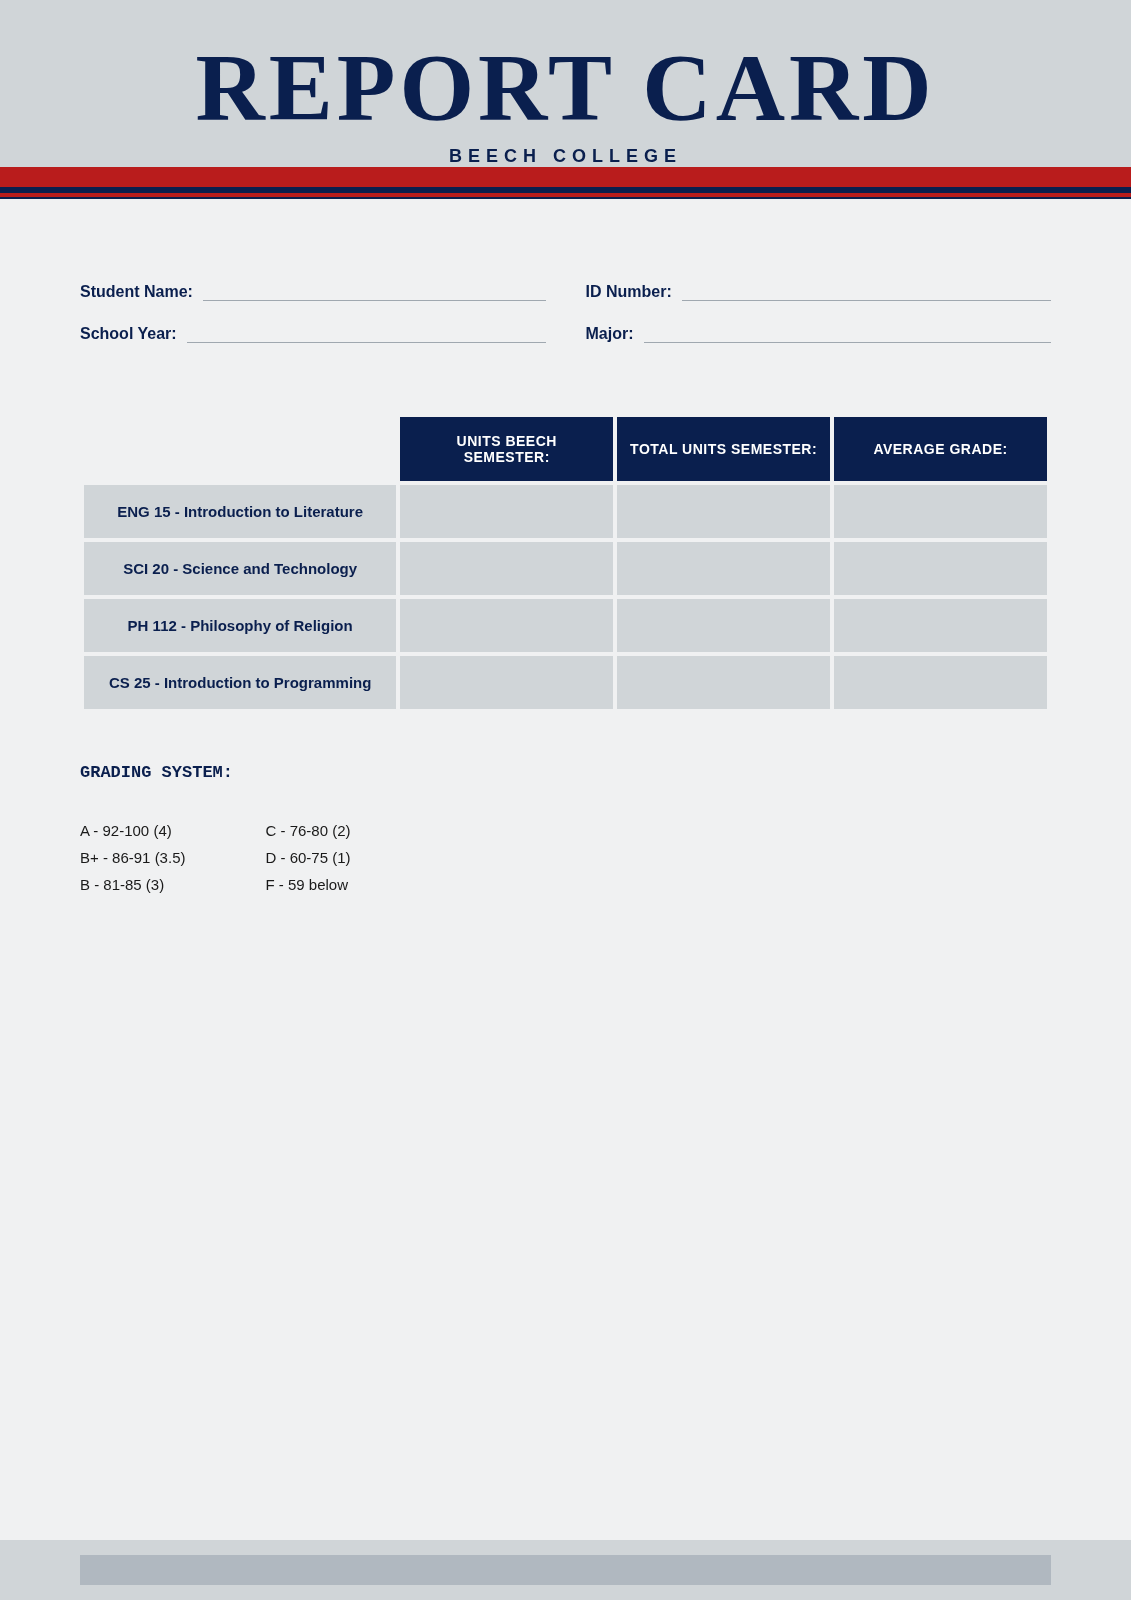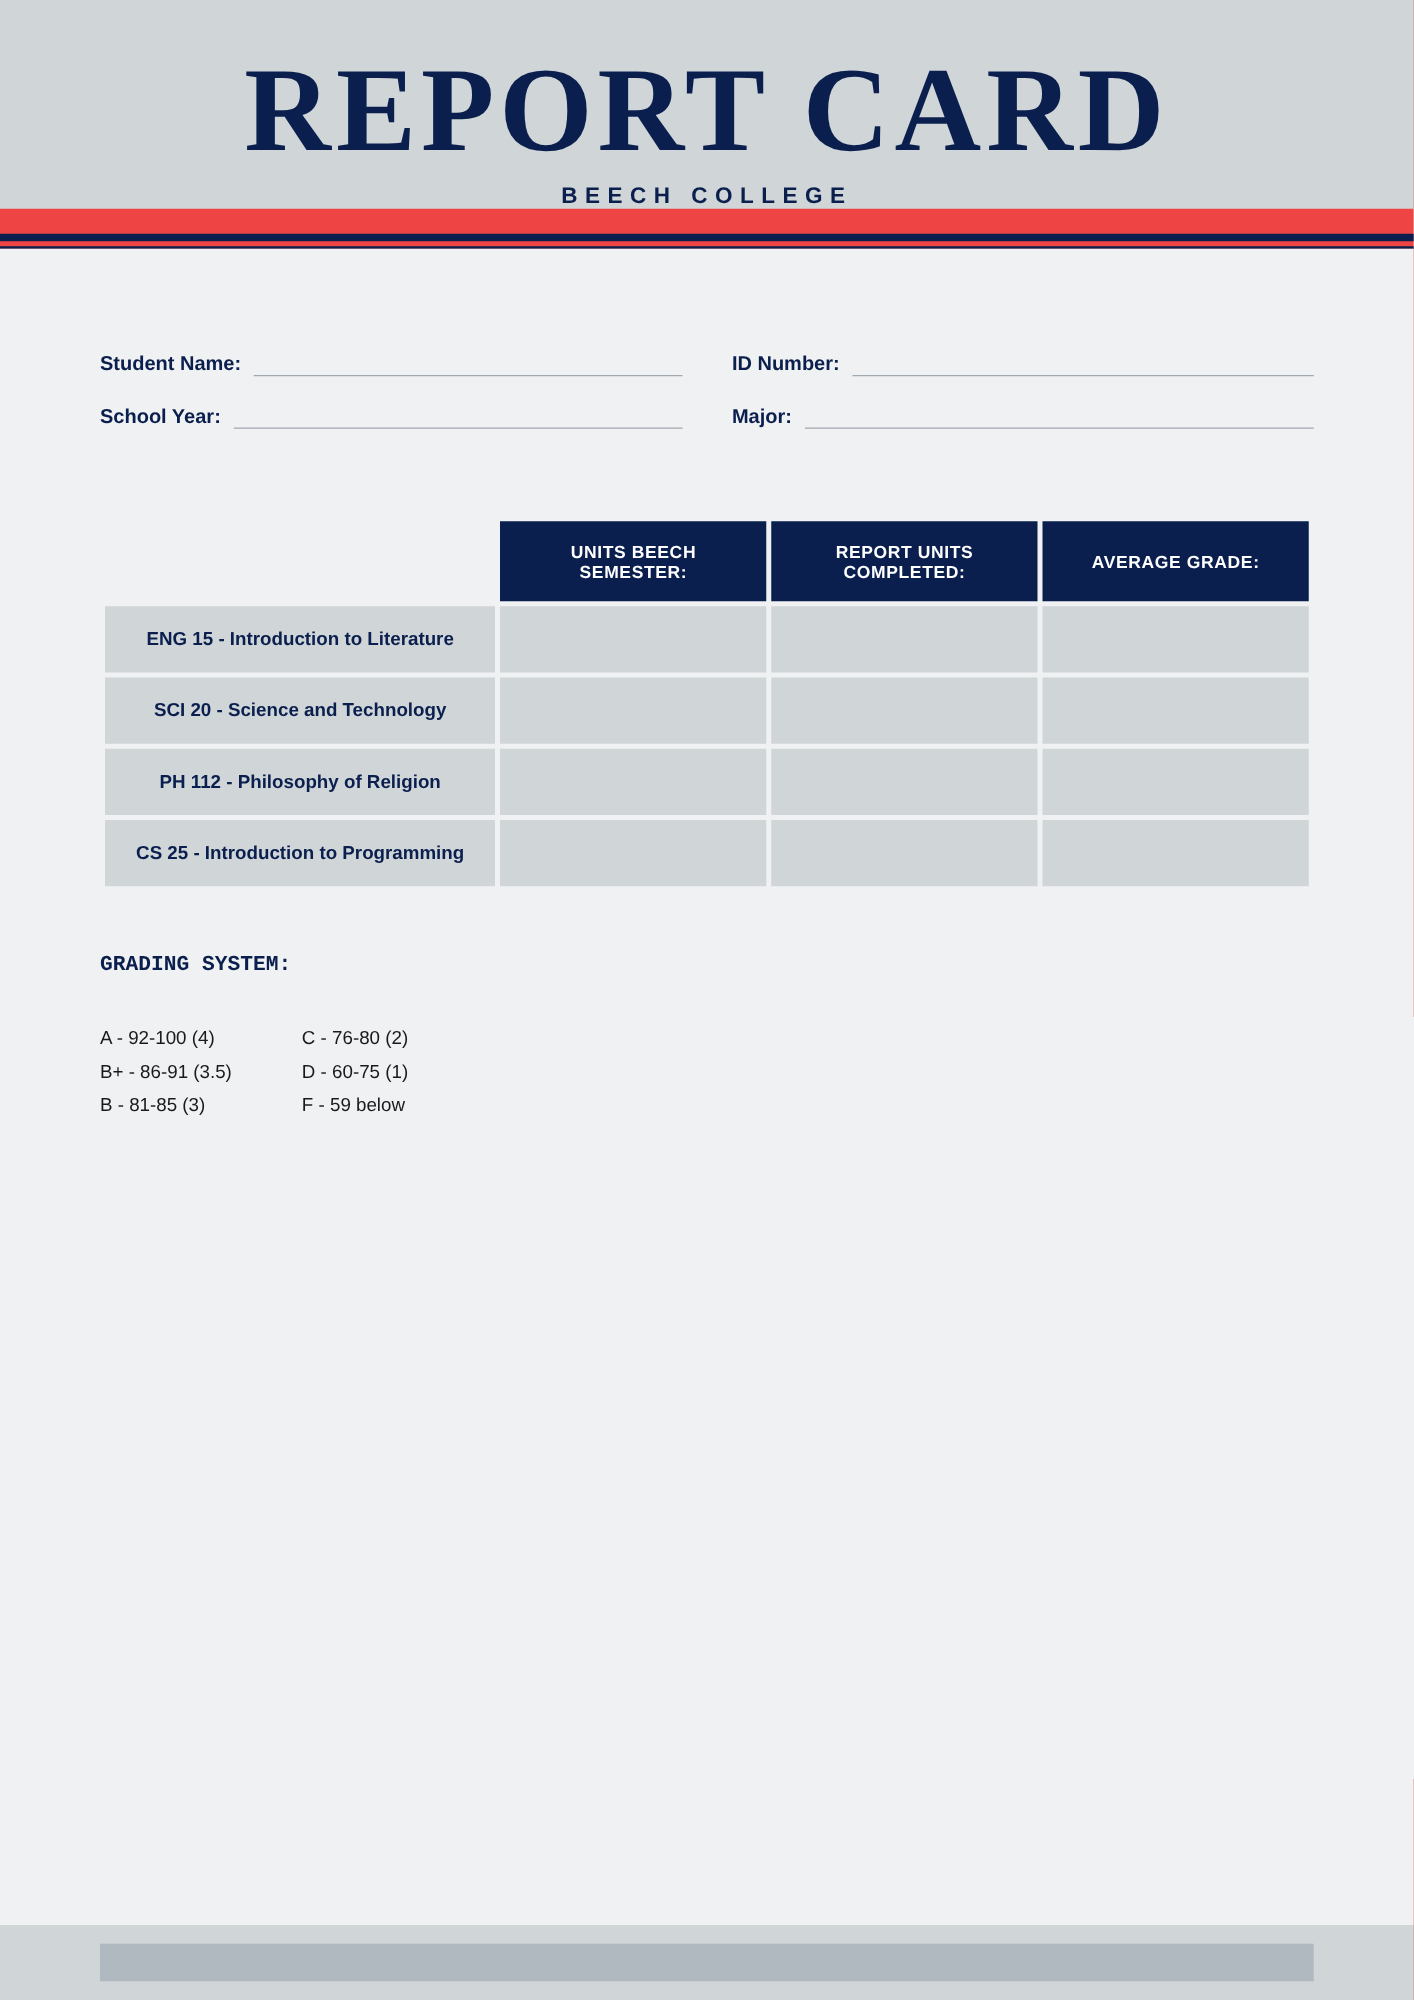--- a/index.html
+++ b/index.html
@@ -13,21 +13,21 @@
       min-height: 1600px;
       background-color: #d0d5d8;
       font-family: 'Georgia', serif;
       display: flex;
       flex-direction: column;
     }
 
     .page {
       width: 100%;
       min-height: 1600px;
-      background-color: #ef4444;
+      background-color: #b91c1c;
       display: flex;
       flex-direction: column;
     }
 
     
     .header {
       background-color: #d0d5d8;
       padding: 40px 80px 0px 80px;
       text-align: center;
     }
@@ -167,21 +167,21 @@
     .grading-title {
       font-size: 17px;
       font-weight: 700;
       color: #0a1f4e;
       font-family: Liberation Mono, monospace;
       margin-bottom: 18px;
     }
 
     .grading-grid {
       display: flex;
-      gap: 56px;
+      gap: 80px;
       margin-top: 40px;
     }
 
     .grading-column {
       display: flex;
       flex-direction: column;
       gap: 10px;
     }
 
     .grading-item {
@@ -241,21 +241,21 @@
           <div class="info-line"></div>
         </div>
       </div>
     </div>
 
     <table class="grade-table">
       <thead>
         <tr>
           <th class="course-header"></th>
           <th>UNITS BEECH SEMESTER:</th>
-          <th>REPORT UNITS COMPLETED:</th>
+          <th>TOTAL UNITS SEMESTER:</th>
           <th>AVERAGE GRADE:</th>
         </tr>
       </thead>
       <tbody id="grade-table-body">
       <tr>
             <td class="course-name">ENG 15 - Introduction to Literature</td>
             <td class="data-cell"></td>
             <td class="data-cell"></td>
             <td class="data-cell"></td>
           </tr>

